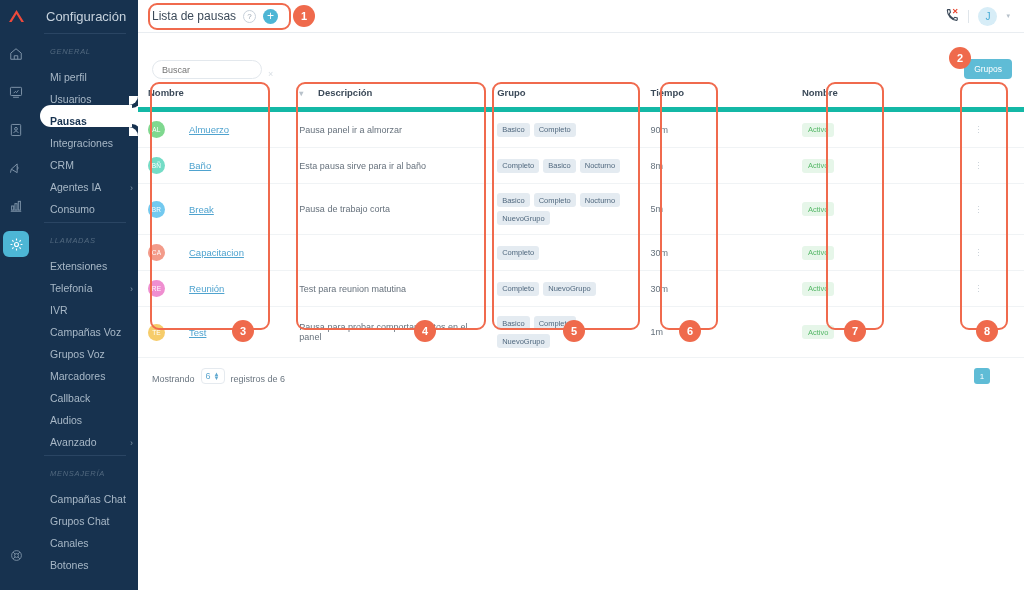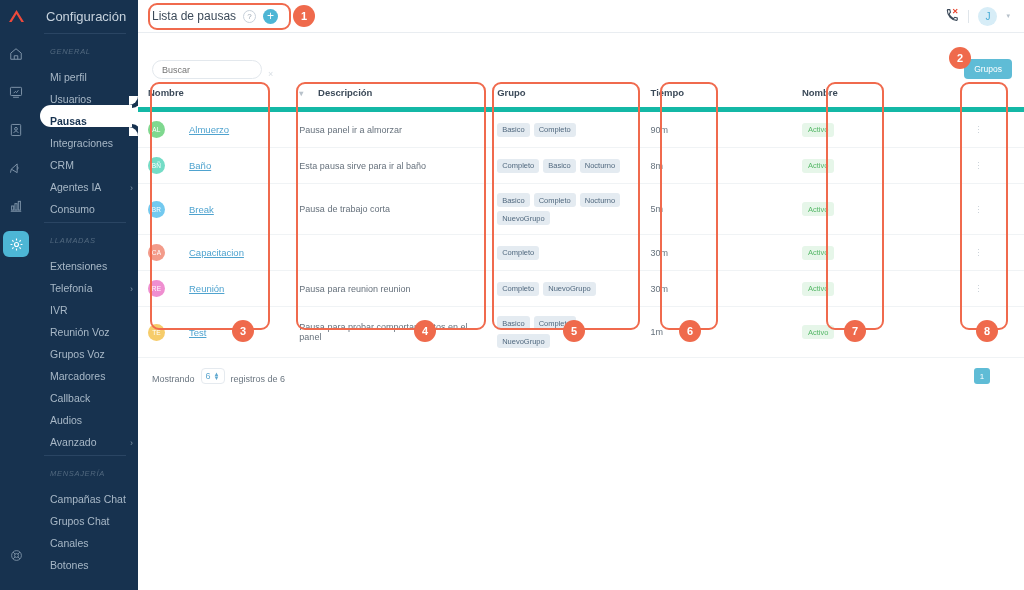--- a/index.html
+++ b/index.html
@@ -258,21 +258,21 @@
           <span>Extensiones</span>
         </div>
         <div class="sb-item">
           <span>Telefonía</span>
           <span class="chev">›</span>
         </div>
         <div class="sb-item">
           <span>IVR</span>
         </div>
         <div class="sb-item">
-          <span>Reunión Voz</span>
+          <span>Campañas Voz</span>
         </div>
         <div class="sb-item">
           <span>Grupos Voz</span>
         </div>
         <div class="sb-item">
           <span>Marcadores</span>
         </div>
         <div class="sb-item">
           <span>Callback</span>
         </div>
@@ -446,21 +446,21 @@
               </div>
             </td>
           </tr>
           <tr>
             <td>
               <div class="name-cell">
                 <span class="av" style="background: rgb(239, 142, 208);">RE</span>
                 <a class="name-link" href="#">Reunión</a>
               </div>
             </td>
-            <td>Pausa para reunion reunion</td>
+            <td>Test para reunion matutina</td>
             <td>
               <div class="chips">
                 <span class="chip">Completo</span>
                 <span class="chip">NuevoGrupo</span>
               </div>
             </td>
             <td>30m</td>
             <td><span class="status">Activo</span></td>
             <td>
               <div class="kebab">

